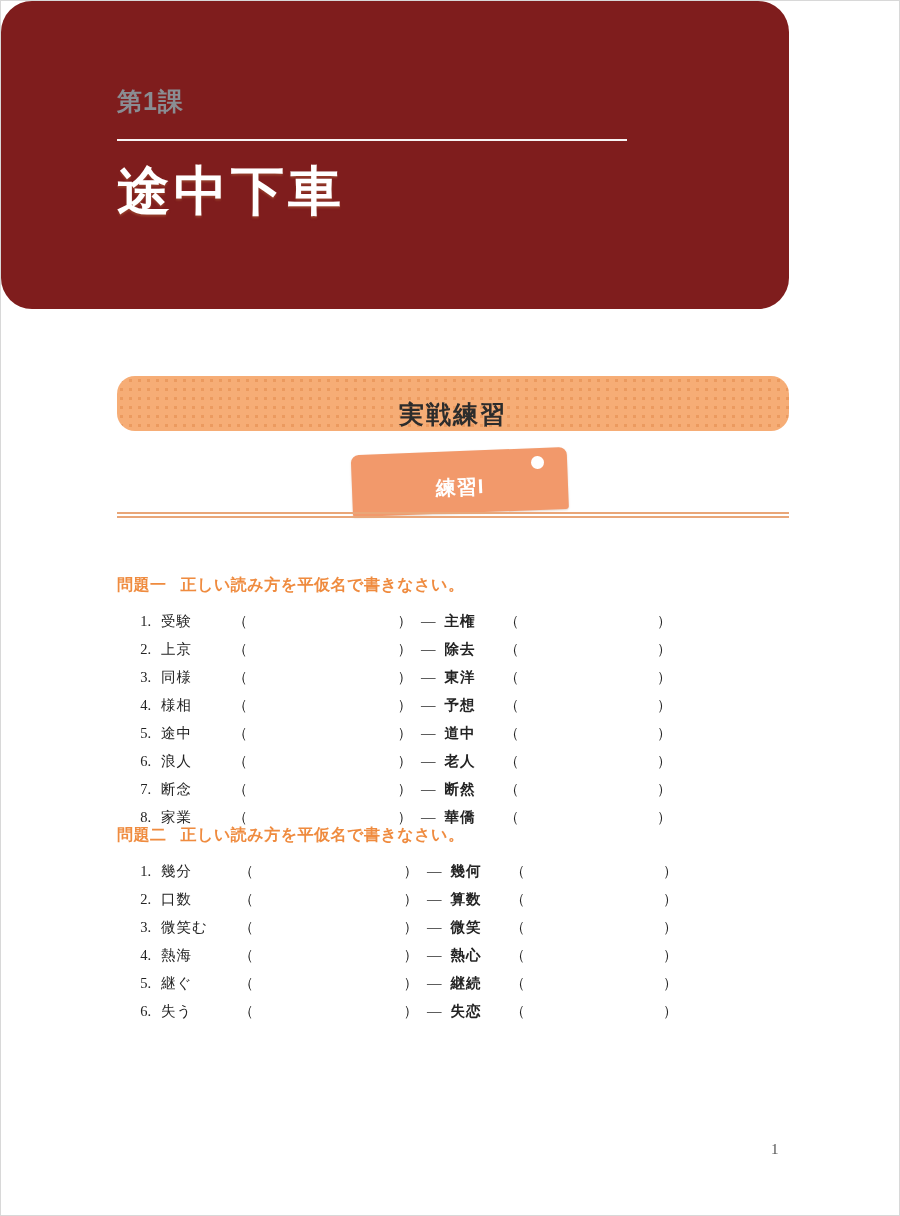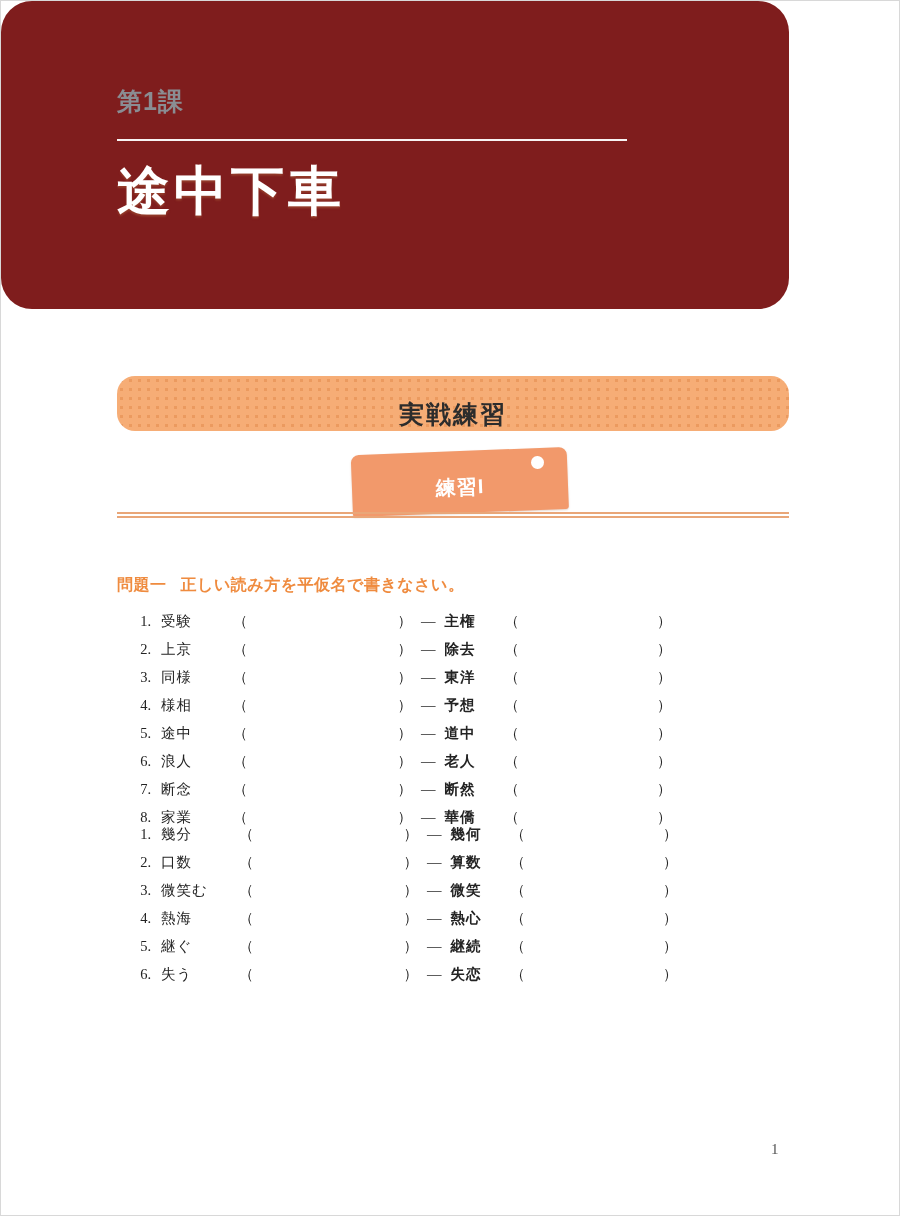--- a/index.html
+++ b/index.html
@@ -345,20 +345,23 @@
         <span class="word-b">華僑</span>
         <span class="paren-open">（</span>
         <span class="blank-b"></span>
         <span class="paren-close">）</span>
       </div>
 
     </div>
   </div>
 
   <div class="exercise ex2">
+    <div class="ex-heading">
+      <span class="num">問題二</span><span>正しい読み方を平仮名で書きなさい。</span>
+    </div>
     <div class="items">
 
       <div class="item">
         <span class="idx">1.</span>
         <span class="word-a wide">幾分</span>
         <span class="paren-open">（</span>
         <span class="blank-a"></span>
         <span class="paren-close">）</span>
         <span class="dash">—</span>
         <span class="word-b">幾何</span>

